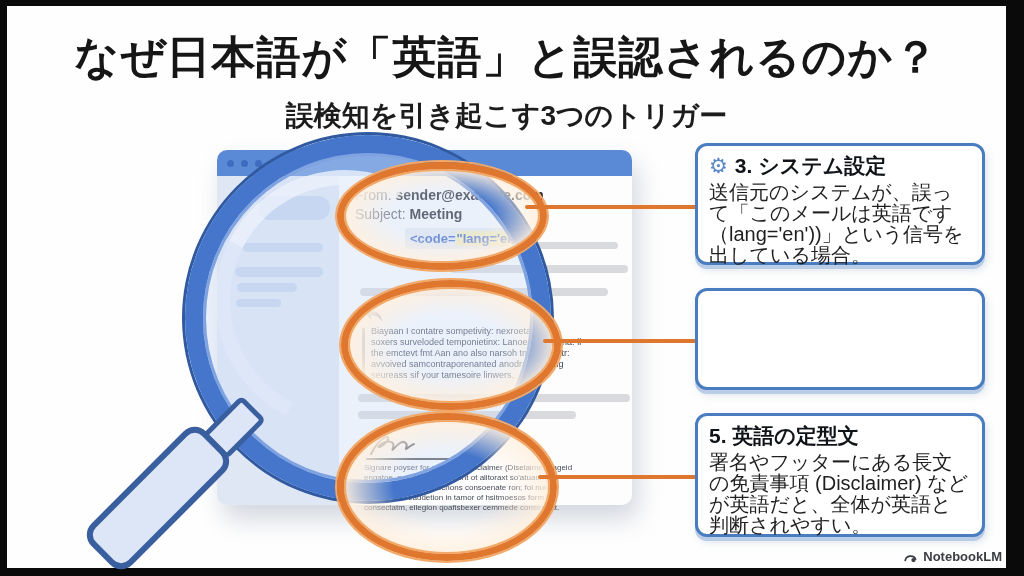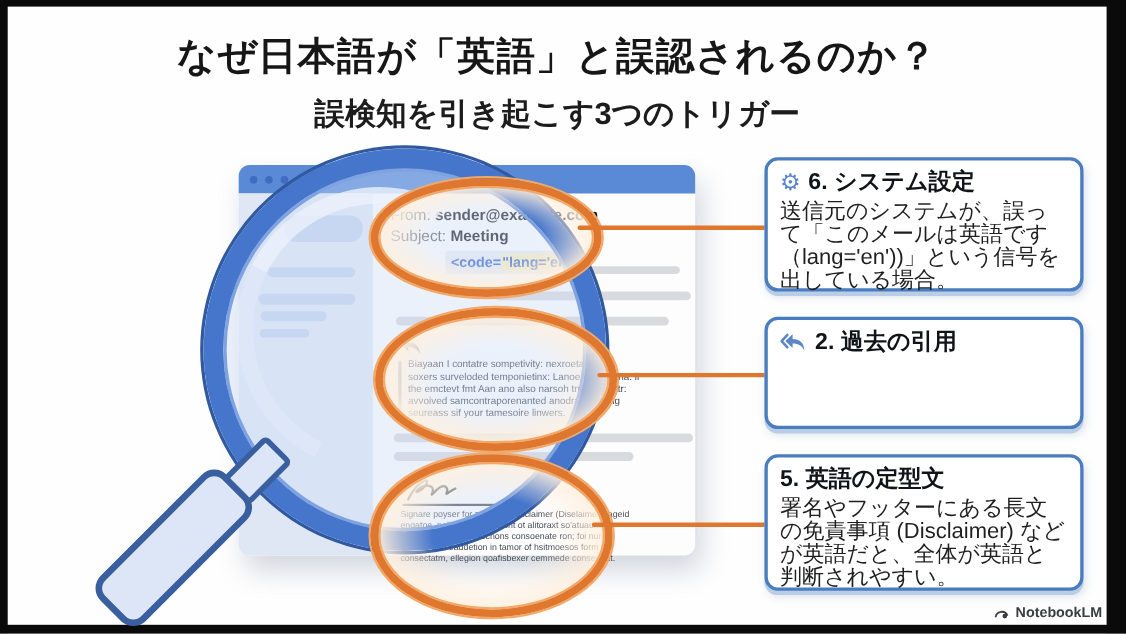--- a/index.html
+++ b/index.html
@@ -5,21 +5,21 @@
   html,body{margin:0;padding:0;background:#222;}
   .stage{position:relative;width:1024px;height:576px;background:#fefefe;overflow:hidden;
          font-family:"Liberation Sans","DejaVu Sans",sans-serif;}
   .bar{position:absolute;background:#0a0a0a;}
   .bar.top{left:0;top:0;width:1024px;height:6px;}
   .bar.bottom{left:0;top:568px;width:1024px;height:8px;}
   .bar.left{left:0;top:0;width:7px;height:576px;}
   .bar.right{left:1006px;top:0;width:18px;height:576px;}
 
   .titles{position:absolute;left:7px;width:999px;top:28px;text-align:center;}
-  .main-title{font-size:35px;font-weight:800;color:#161616;letter-spacing:1px;margin:0;}
+  .main-title{font-size:44px;font-weight:800;color:#161616;letter-spacing:1px;margin:0;}
   .sub-title{font-size:28px;font-weight:600;color:#1c1c1c;margin:10px 0 0 0;}
 
   
   .window{position:absolute;left:217px;top:150px;width:415px;height:355px;background:#fdfdfe;
           border-radius:10px;box-shadow:6px 14px 24px rgba(125,138,160,.33);}
   .titlebar{position:absolute;left:0;top:0;width:100%;height:26px;background:#5a8ad6;
             border-radius:10px 10px 0 0;}
   .dots{position:absolute;left:10px;top:10px;display:flex;gap:7px;}
   .dot{width:7px;height:7px;border-radius:50%;background:#3f6cc0;}
   .sidebar{position:absolute;left:0;top:26px;width:122px;height:329px;background:#dfe7f5;border-radius:0 0 0 10px;}
@@ -156,35 +156,26 @@
   <div class="oval o2"></div>
   <div class="oval o3"></div>
 
   <div class="connector c1"></div>
   <div class="connector c2"></div>
   <div class="connector c3"></div>
 
   <div class="callout b1">
     <div class="co-title">
       <span class="gear">⚙</span>
-      <span>6. システム設定</span>
+      <span>3. システム設定</span>
     </div>
     <div class="co-body">送信元のシステムが、誤って「このメールは英語です（lang='en'))」という信号を出している場合。</div>
   </div>
 
   <div class="callout b2">
-    <div class="co-title">
-      <span>
-        <svg width="25" height="19" viewBox="0 0 26 20" style="display:block;">
-          <path d="M12 2 L5 8.5 L12 15 V10.8 C17.5 10.8 21.3 13.2 23.2 17.5 C23.2 10.3 18.7 6.4 12 6.4 Z" fill="#5b87c9"></path>
-          <path d="M7 2.5 L1.5 8.5 L7 14.5" fill="none" stroke="#5b87c9" stroke-width="2.4" stroke-linecap="round" stroke-linejoin="round"></path>
-        </svg>
-      </span>
-      <span>2. 過去の引用</span>
-    </div>
   </div>
 
   <div class="callout b3">
     <div class="co-title">
       <span>5. 英語の定型文</span>
     </div>
     <div class="co-body">署名やフッターにある長文の免責事項 (Disclaimer) などが英語だと、全体が英語と判断されやすい。</div>
   </div>
 
   <div class="watermark">

